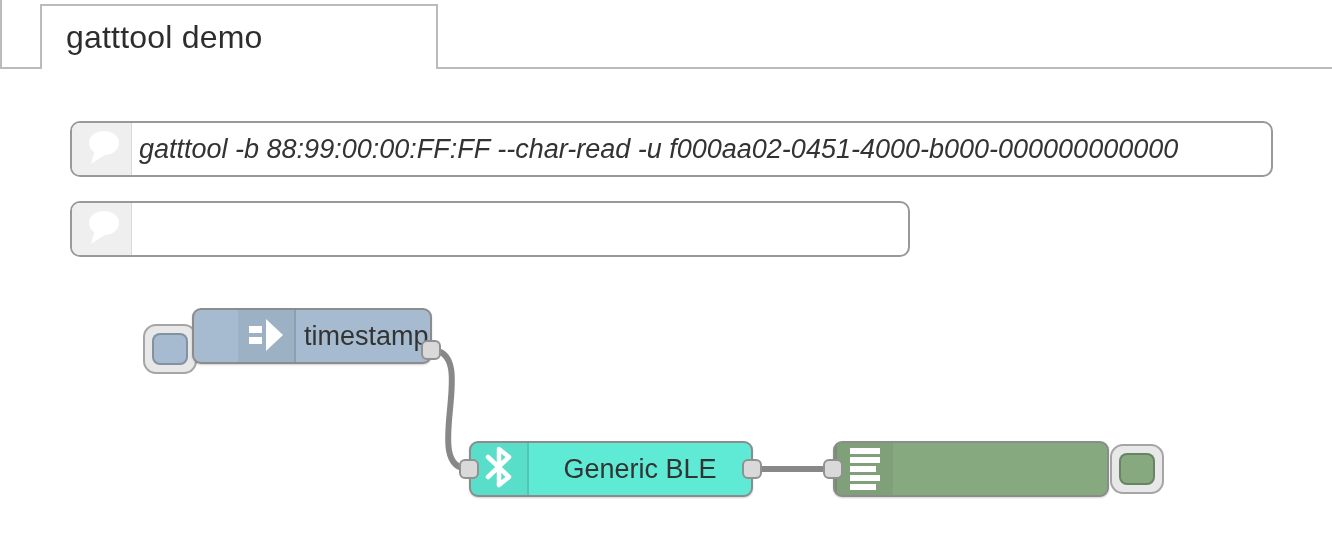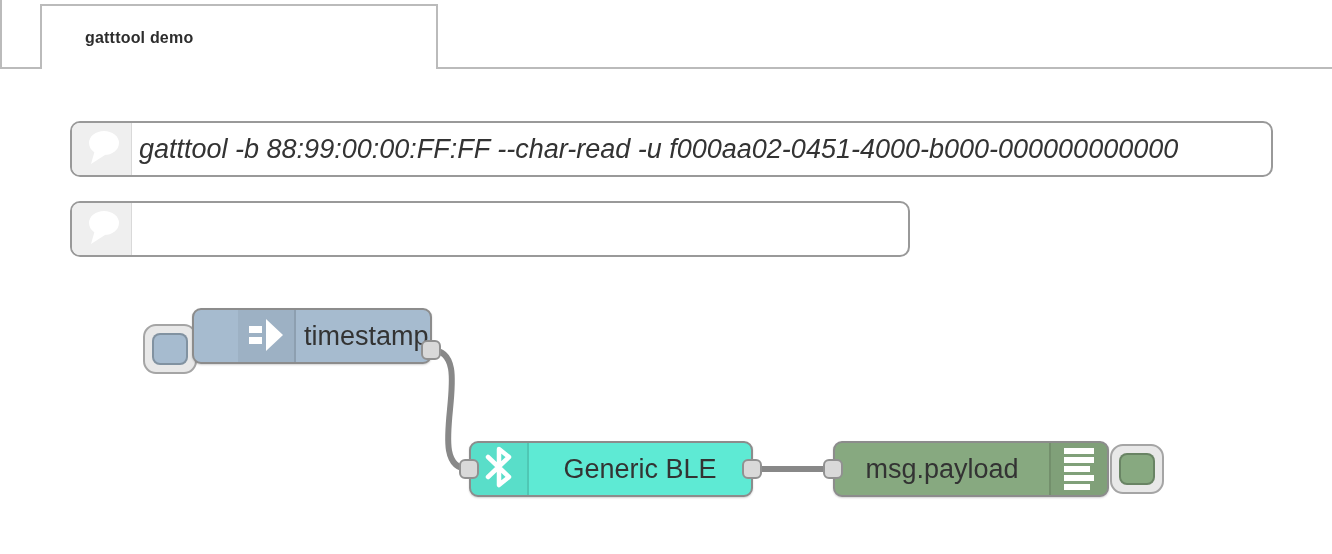--- a/index.html
+++ b/index.html
@@ -7,21 +7,21 @@
   body { font-family: "Liberation Sans", sans-serif; position: relative; }
 
   
   .tabline-h { position: absolute; left: 0; top: 67px; width: 1332px; height: 2px; background: #bbb; z-index: 1; }
   .tabline-v { position: absolute; left: 0; top: 0; width: 2px; height: 69px; background: #bbb; z-index: 1; }
   .tab {
     position: absolute; left: 40px; top: 4px; width: 398px; height: 65px;
     background: #fff; border: 2px solid #bbb; border-bottom: none; z-index: 2;
     display: flex; align-items: center; padding-left: 24px;
   }
-  .tab-label { font-size: 16px; font-weight: bold; color: #2d2d2d; letter-spacing: 0.2px; margin-left: 19px; }
+  .tab-label { font-size: 32px; font-weight: normal; color: #2d2d2d; letter-spacing: 0.2px; }
 
   
   .comment {
     position: absolute; height: 56px; background: #fff;
     border: 2px solid #999; border-radius: 10px;
     display: flex; overflow: hidden; z-index: 2;
   }
   .comment-1 { left: 70px; top: 121px; width: 1203px; }
   .comment-2 { left: 70px; top: 201px; width: 840px; }
   .comment-iconbox {
@@ -145,21 +145,20 @@
   <div class="node-label">Generic BLE</div>
 </div>
 <div class="port port-ble-in"></div>
 <div class="port port-ble-out"></div>
 
 <div class="node-button button-debug">
   <div class="node-button-inner" style="background: rgb(135, 169, 128);"></div>
 </div>
 
 <div class="node node-debug" style="background: rgb(135, 169, 128);">
-  <div class="node-label">msg.payload</div>
   <div class="node-iconbox iconbox-right">
     <span>
       <svg width="38" height="48" viewBox="0 0 38 48">
         <rect x="4" y="5" width="30" height="6" fill="#fff"></rect>
         <rect x="4" y="14" width="30" height="6" fill="#fff"></rect>
         <rect x="4" y="23" width="26" height="6" fill="#fff"></rect>
         <rect x="4" y="32" width="30" height="6" fill="#fff"></rect>
         <rect x="4" y="41" width="26" height="6" fill="#fff"></rect>
       </svg>
     </span>

